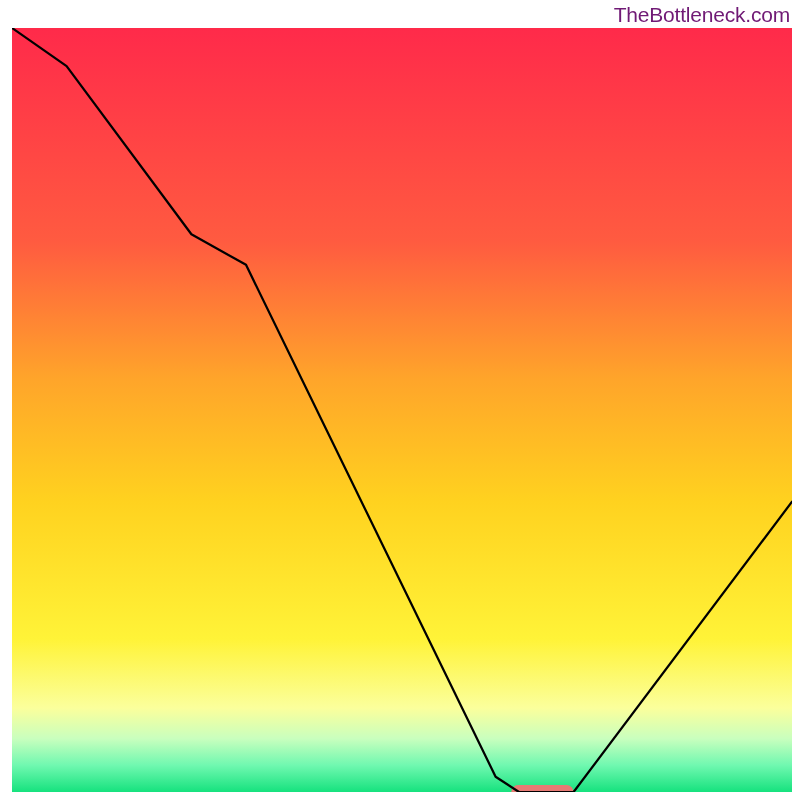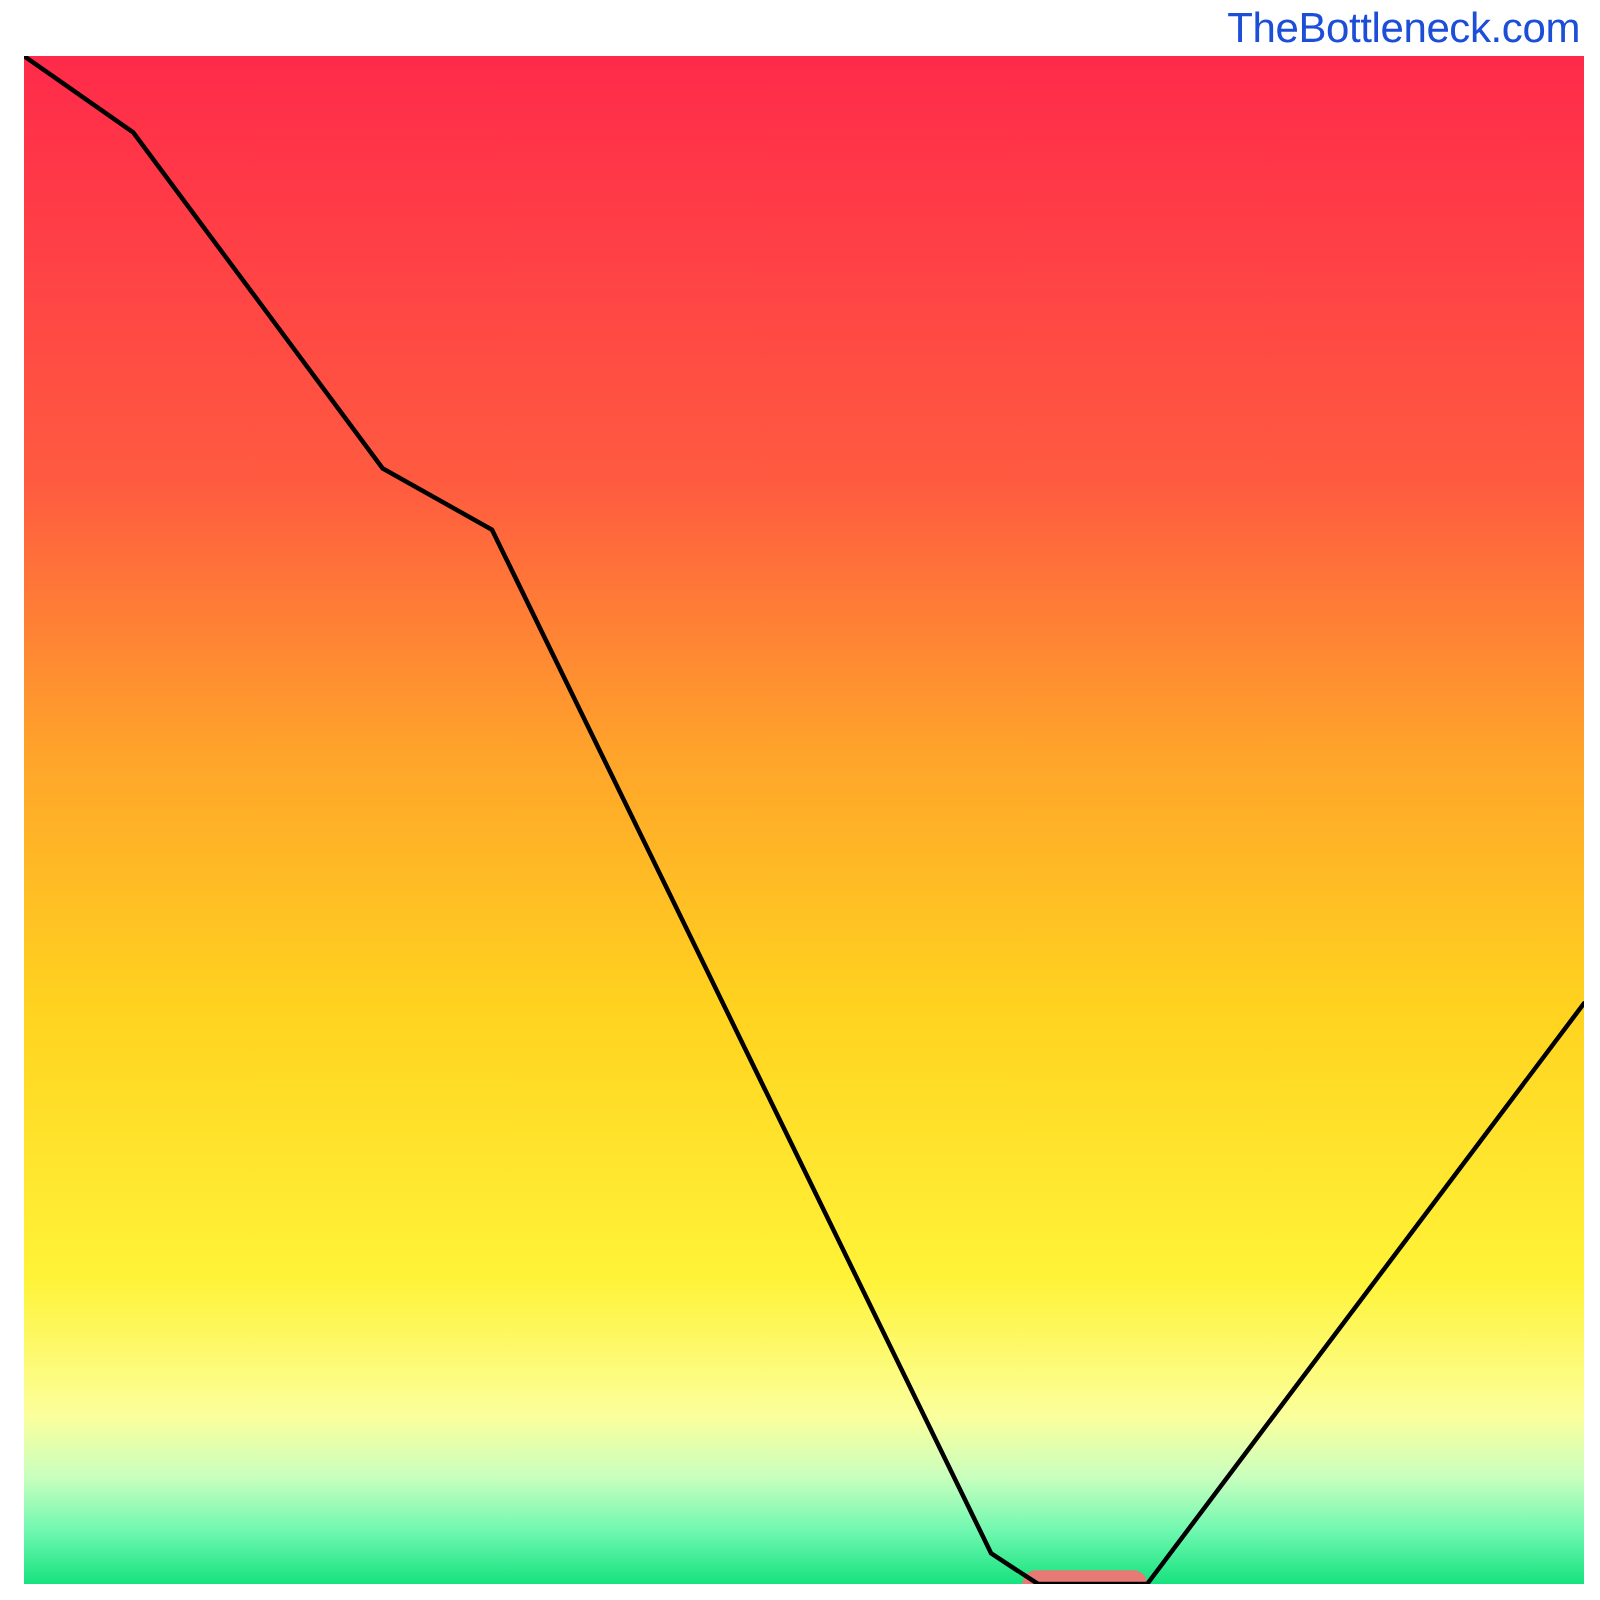--- a/index.html
+++ b/index.html
@@ -14,21 +14,21 @@
     position: relative;
     width: 800px;
     height: 800px;
   }
   .attribution {
     position: absolute;
     top: 3px;
     right: 10px;
     font-family: Arial, Helvetica, sans-serif;
     font-size: 21px;
-    color: #1d4ed8;
+    color: #701a75;
     font-weight: 400;
     letter-spacing: -0.2px;
   }
   .plot {
     position: absolute;
     left: 12px;
     top: 28px;
     width: 780px;
     height: 764px;
   }

